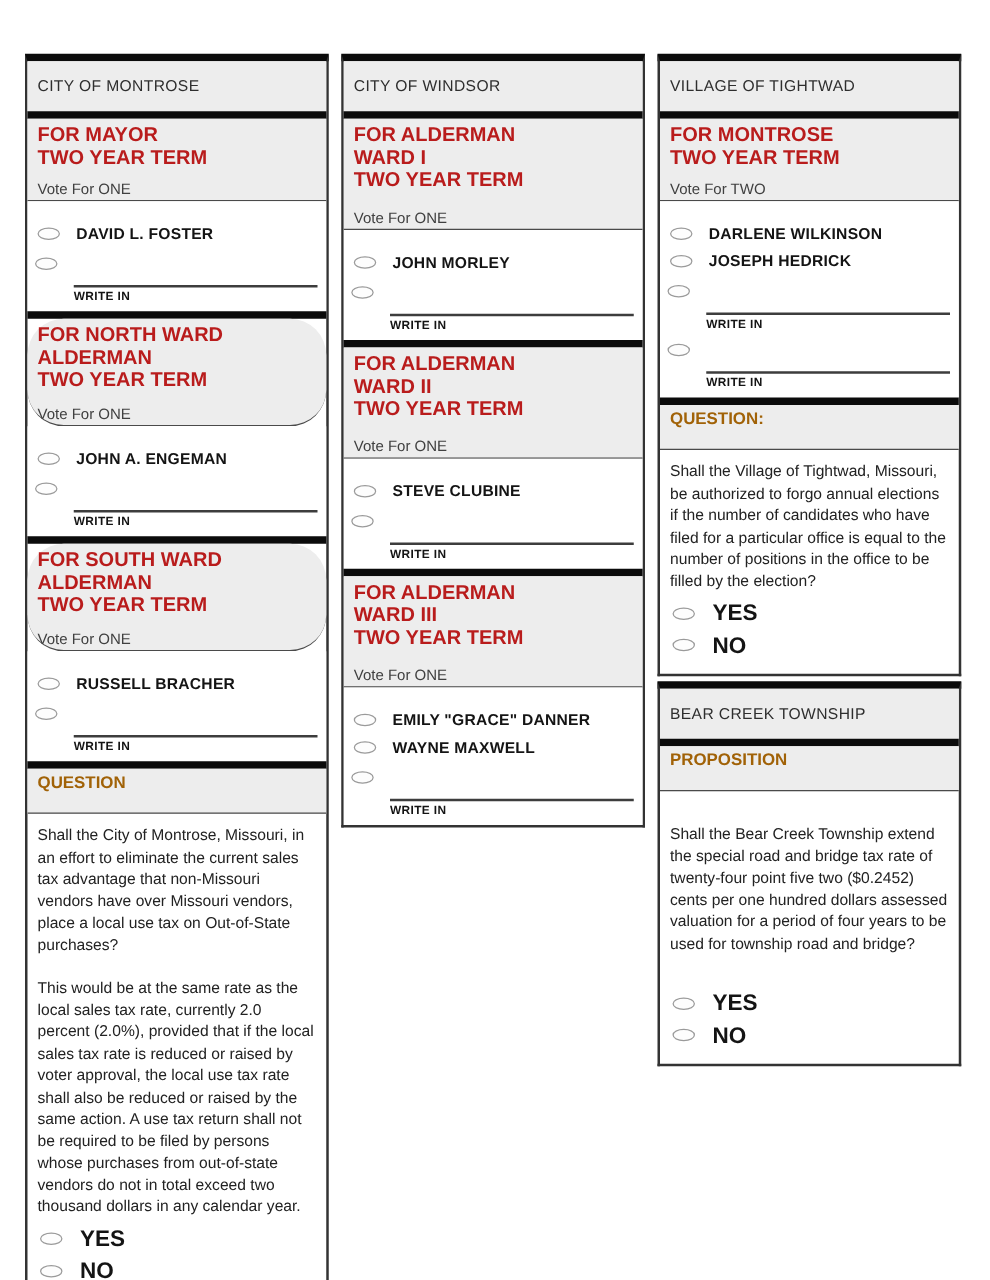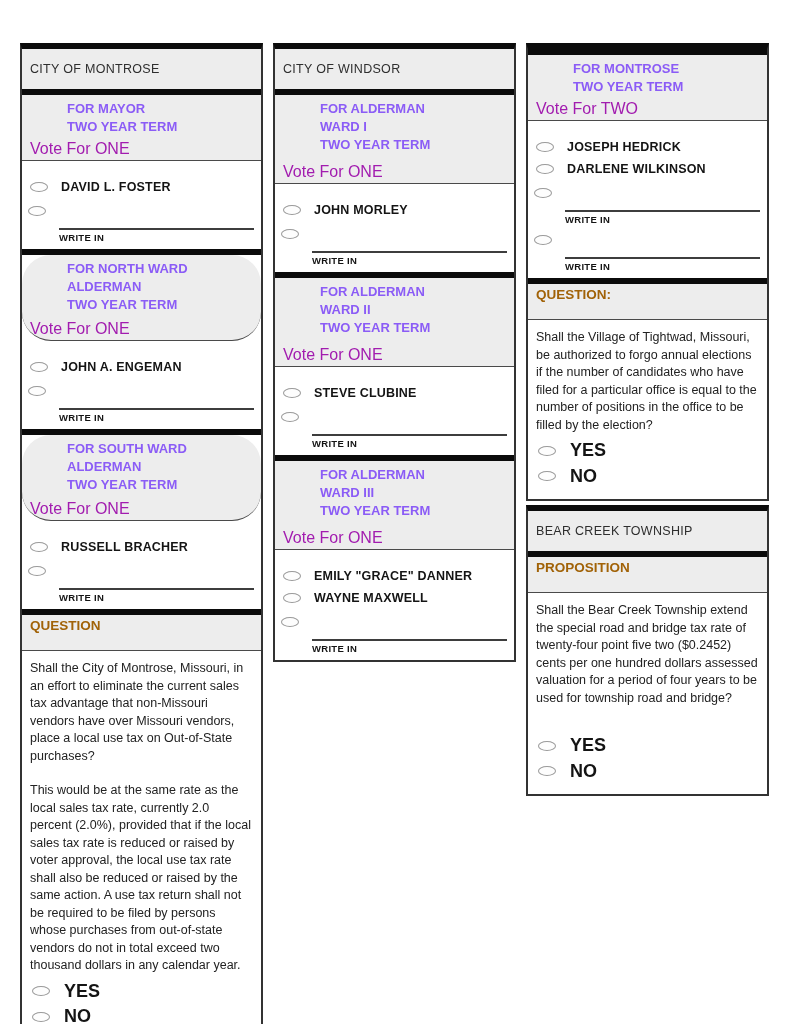--- a/index.html
+++ b/index.html
@@ -29,22 +29,22 @@
   .secbar { height: 6px; background: #0b0b0b; }
   .office-head {
     background: #ededed;
     border-bottom: 1px solid #4a4a4a;
     padding: 5px 8px 2px 8px;
     display: flex; flex-direction: column;
   }
   .mh66 { min-height: 66px; }
   .mh86 { min-height: 86px; border-radius: 29px; }
   .mh89 { min-height: 89px; }
-  .otitle { font-weight: bold; font-size: 13px; line-height: 18px; color: #8b5cf6; margin-left: 37px; }
-  .vote-for { margin-top: auto; font-size: 16px; color: #a21caf; }
+  .otitle { font-weight: bold; font-size: 16px; line-height: 18px; color: #b91c1c; }
+  .vote-for { margin-top: auto; font-size: 12px; color: #404040; }
   .cands { padding: 13px 4px 6px 6px; background: #ffffff; }
   .cands-s { min-height: 60px; }
   .cands-m { min-height: 82px; }
   .cands-l { min-height: 130px; }
   .crow { display: flex; align-items: center; gap: 13px; padding: 5px 0 2px 2px; min-height: 22px; }
   .cname { font-weight: bold; font-size: 12.5px; letter-spacing: 0.2px; color: #141414; }
   .erow { margin: 9px 0 0 0; min-height: 12px; display: flex; align-items: center; }
   .oval {
     width: 18px; height: 10px;
     border: 1.6px solid #9a9a9a;
@@ -60,21 +60,21 @@
     border-bottom: 1px solid #4a4a4a;
     padding: 3px 8px;
     font-weight: bold; font-size: 13.5px;
     min-height: 36px; color: #a16207;
   }
   .qbody { padding: 9px 8px 10px 8px; font-size: 12.5px; line-height: 17.5px; color: #222222; }
   .qbody p { margin: 0 0 17px 0; }
   .qbody p:last-of-type { margin-bottom: 4px; }
   .qb1 { min-height: 366px; }
   .qb2 { min-height: 156px; }
-  .qb3 { min-height: 182px; }
+  .qb3 { min-height: 182px; margin-top: 17px; }
   .opt { display: flex; align-items: center; gap: 14px; padding: 4px 0 4px 2px; font-weight: bold; font-size: 18px; color: #141414; }
   .opt-gap { margin-top: 26px; }
 </style>
 </head>
 <body>
 
 <div class="page">
 
   <div class="col">
     <div class="bbox">
@@ -227,35 +227,36 @@
         <div class="write-in">
           <div class="wline"></div>
           <div class="wlabel">WRITE IN</div>
         </div>
       </div>
     </div>
   </div>
 
   <div class="col">
     <div class="bbox">
+      <div class="muni">VILLAGE OF TIGHTWAD</div>
       <div class="secbar"></div>
 
       <div class="office-head mh66">
         <div class="otitle">FOR MONTROSE</div>
         <div class="otitle">TWO YEAR TERM</div>
         <div class="vote-for">Vote For TWO</div>
       </div>
       <div class="cands cands-l">
         <div class="crow">
           <span class="oval"></span>
+          <span class="cname">DARLENE WILKINSON</span>
+        </div>
+        <div class="crow">
+          <span class="oval"></span>
           <span class="cname">JOSEPH HEDRICK</span>
-        </div>
-        <div class="crow">
-          <span class="oval"></span>
-          <span class="cname">DARLENE WILKINSON</span>
         </div>
         <div class="erow">
           <span class="oval"></span>
         </div>
         <div class="write-in">
           <div class="wline"></div>
           <div class="wlabel">WRITE IN</div>
         </div>
         <div class="erow">
           <span class="oval"></span>

